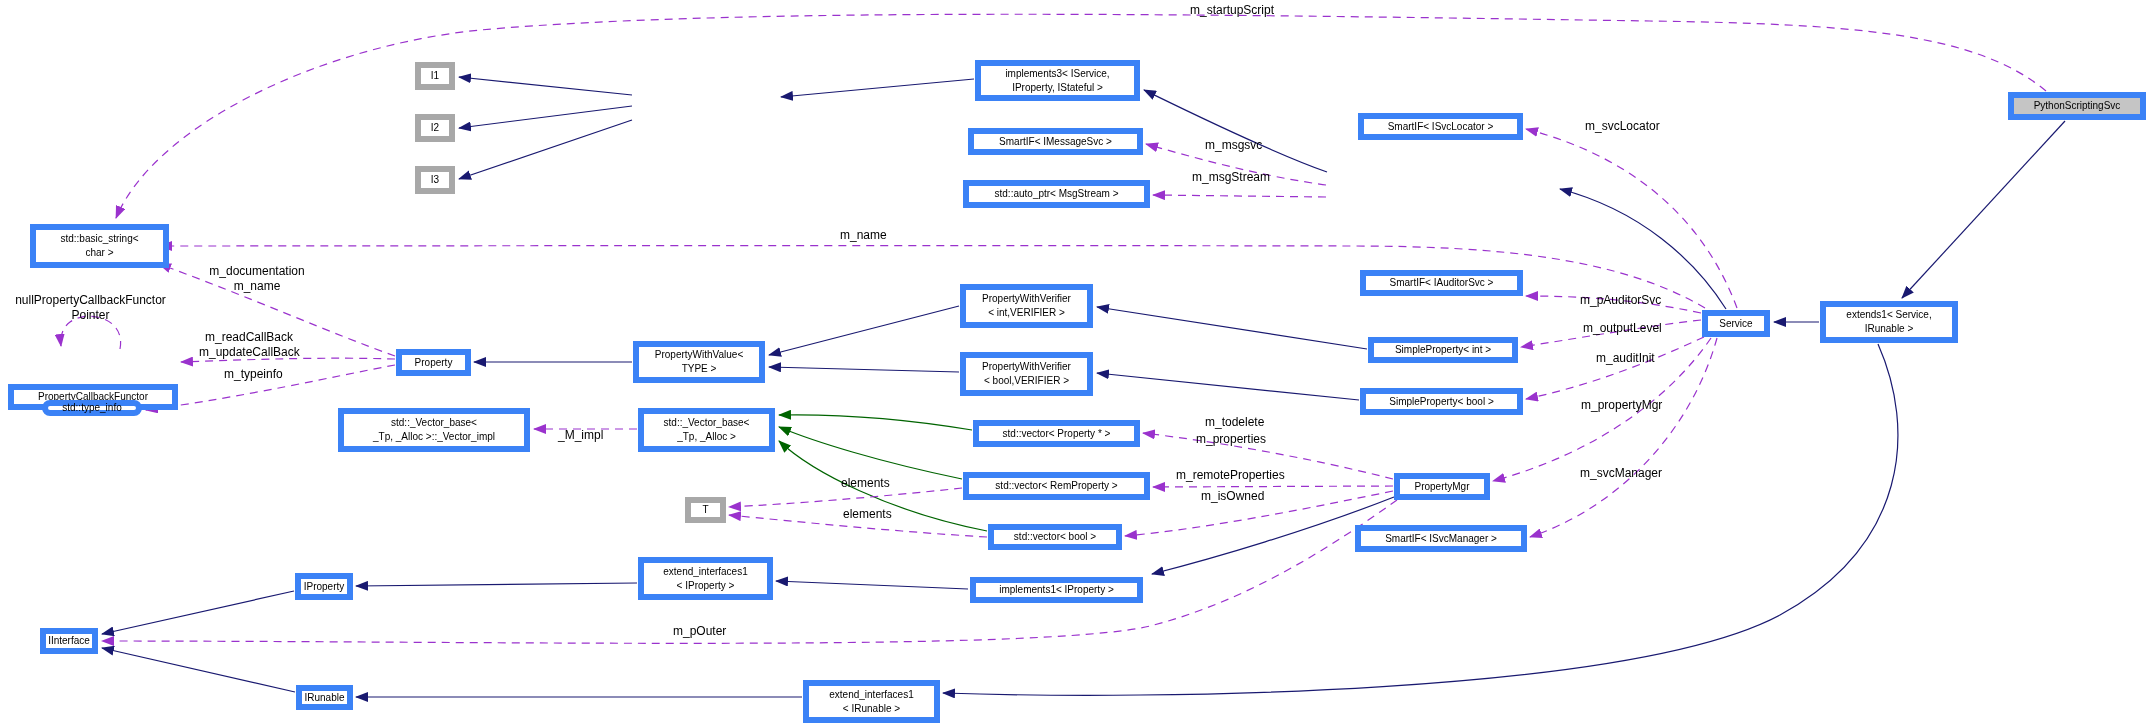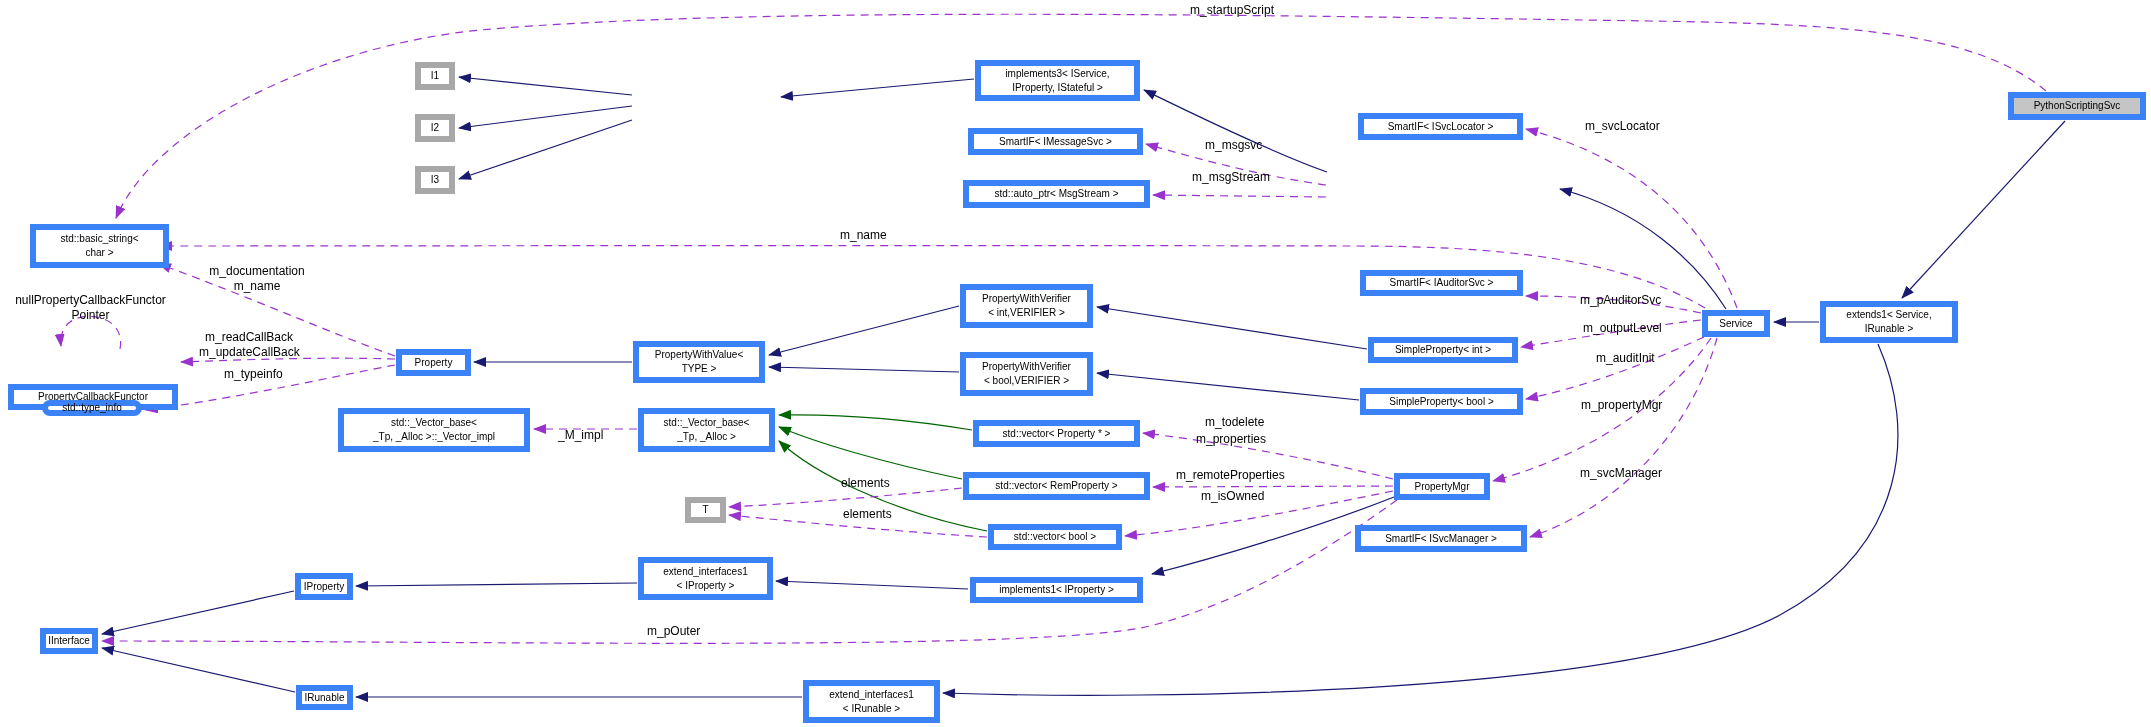--- a/index.html
+++ b/index.html
@@ -160,15 +160,15 @@
   <div class="elabel" style="left:1596px;top:351px;">m_auditInit</div>
   <div class="elabel" style="left:1581px;top:398px;">m_propertyMgr</div>
   <div class="elabel" style="left:558px;top:428px;">_M_impl</div>
   <div class="elabel" style="left:1205px;top:415px;">m_todelete</div>
   <div class="elabel" style="left:1196px;top:432px;">m_properties</div>
   <div class="elabel" style="left:1176px;top:468px;">m_remoteProperties</div>
   <div class="elabel" style="left:1201px;top:489px;">m_isOwned</div>
   <div class="elabel" style="left:841px;top:476px;">elements</div>
   <div class="elabel" style="left:843px;top:507px;">elements</div>
   <div class="elabel" style="left:1580px;top:466px;">m_svcManager</div>
-  <div class="elabel" style="left:647px;top:624px;text-align:right;">m_pOuter</div>
+  <div class="elabel" style="left:673px;top:624px;text-align:right;">m_pOuter</div>
 
 </div>
 
 </body></html>

